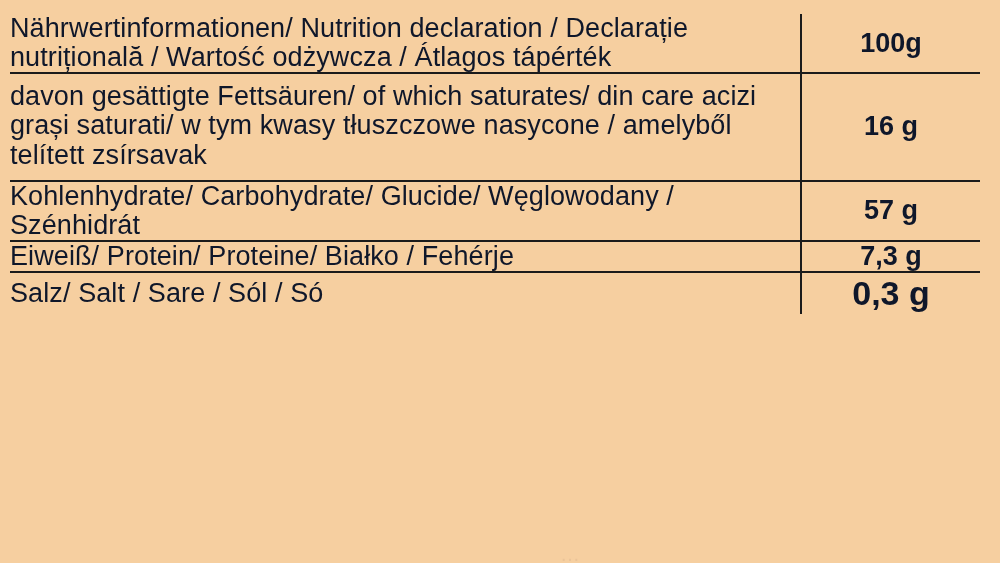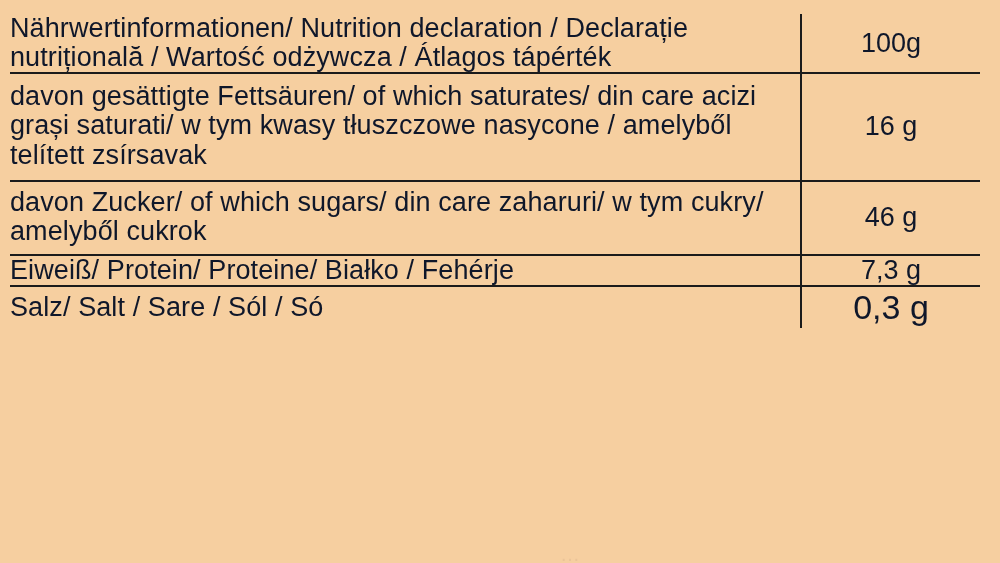--- a/index.html
+++ b/index.html
@@ -46,20 +46,21 @@
     line-height: 1.08;
     letter-spacing: 0.1px;
   }
   td.value-cell {
     width: 178px;
     text-align: center;
     font-size: 27px;
     line-height: 1.08;
     padding: 3px 4px 5px 4px;
     white-space: pre-line;
+    font-weight: bold;
   }
   .indent {
     padding-left: 40px;
     margin-top: 6px;
   }
   tr.row-header td.label-cell,
   tr.row-header td.value-cell {
     font-size: 27px;
   }
   tr.row-energy td.value-cell {
@@ -98,23 +99,23 @@
   <table class="nutrition-table">
     <tbody>
       <tr class="row-header">
         <td class="label-cell">Nährwertinformationen/ Nutrition declaration / Declarație nutrițională / Wartość odżywcza / Átlagos tápérték</td>
         <td class="value-cell">100g</td>
       </tr>
       <tr class="row-saturates">
         <td class="label-cell indent">davon gesättigte Fettsäuren/ of which saturates/ din care acizi grași saturati/ w tym kwasy tłuszczowe nasycone / amelyből telített zsírsavak</td>
         <td class="value-cell">16 g</td>
       </tr>
-      <tr class="row-sugars">
-        <td class="label-cell indent">davon Zucker/ of which sugars/ din care zaharuri/ w tym cukry/ amelyből cukrok</td>
-        <td class="value-cell">46 g</td>
+      <tr class="row-carbs">
+        <td class="label-cell">Kohlenhydrate/ Carbohydrate/ Glucide/ Węglowodany / Szénhidrát</td>
+        <td class="value-cell">57 g</td>
       </tr>
       <tr class="row-protein">
         <td class="label-cell">Eiweiß/ Protein/ Proteine/ Białko  / Fehérje</td>
         <td class="value-cell">7,3 g</td>
       </tr>
       <tr class="row-salt">
         <td class="label-cell">Salz/ Salt / Sare / Sól / Só</td>
         <td class="value-cell">0,3 g</td>
       </tr>
     </tbody>

